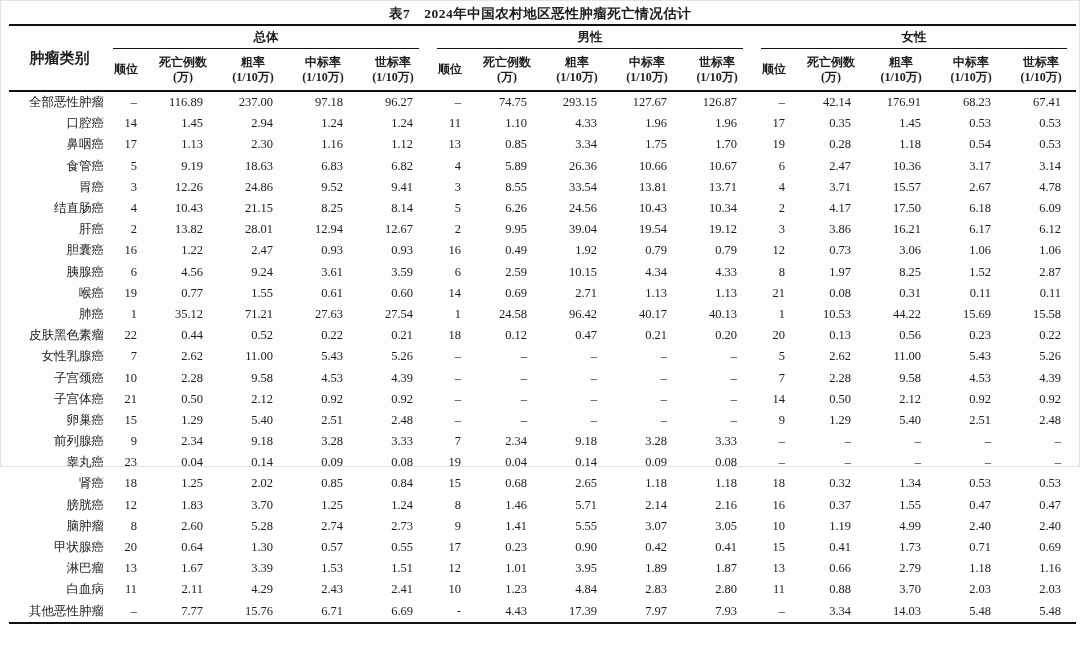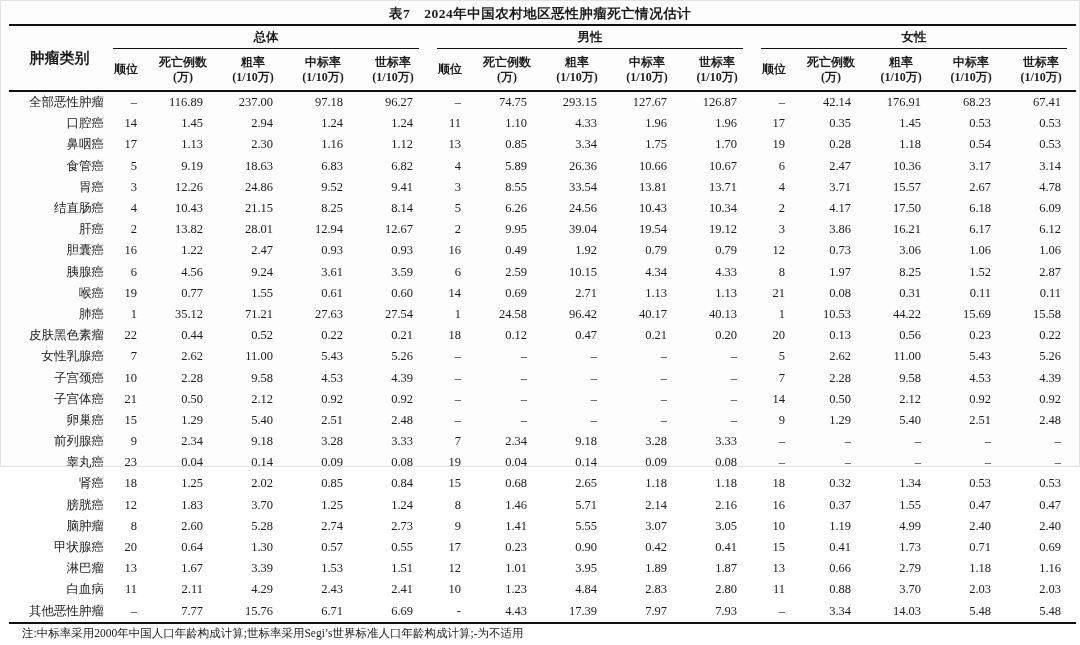--- a/index.html
+++ b/index.html
@@ -589,14 +589,13 @@
           <td class="num">7.97</td>
           <td class="num">7.93</td>
           <td class="num rank">–</td>
           <td class="num">3.34</td>
           <td class="num">14.03</td>
           <td class="num">5.48</td>
           <td class="num">5.48</td>
         </tr>
       </tbody>
   </table>
-  <div class="footnote">注:中标率采用2000年中国人口年龄构成计算;世标率采用Segi’s世界标准人口年龄构成计算;-为不适用</div>
 </div>
 
 </body></html>

